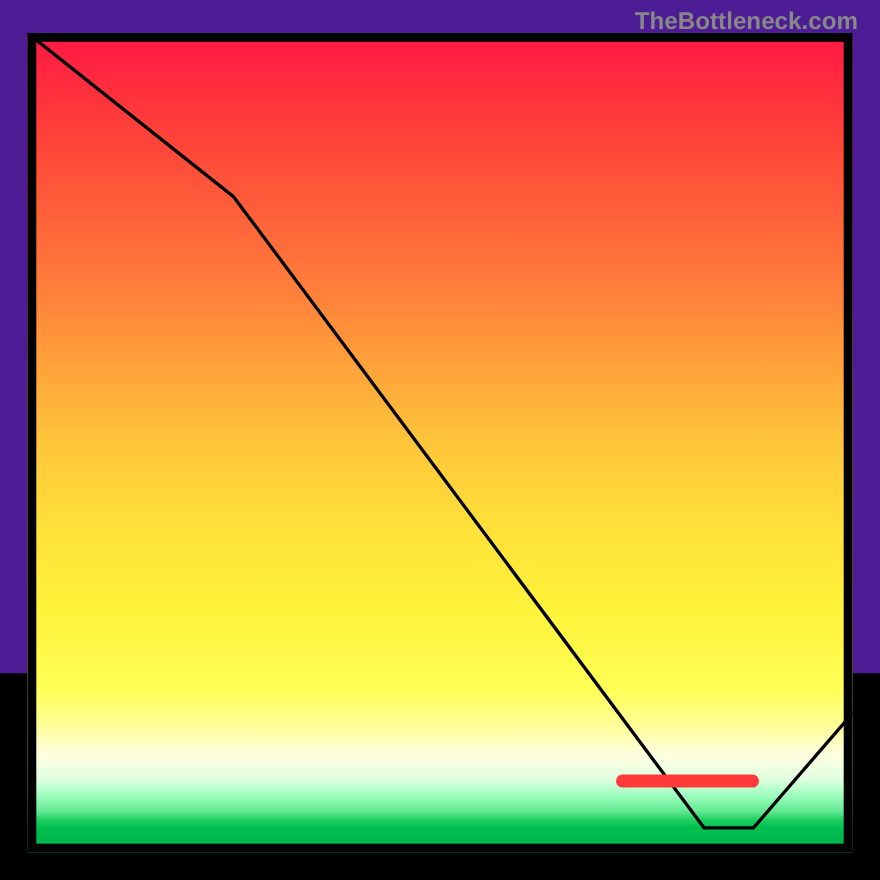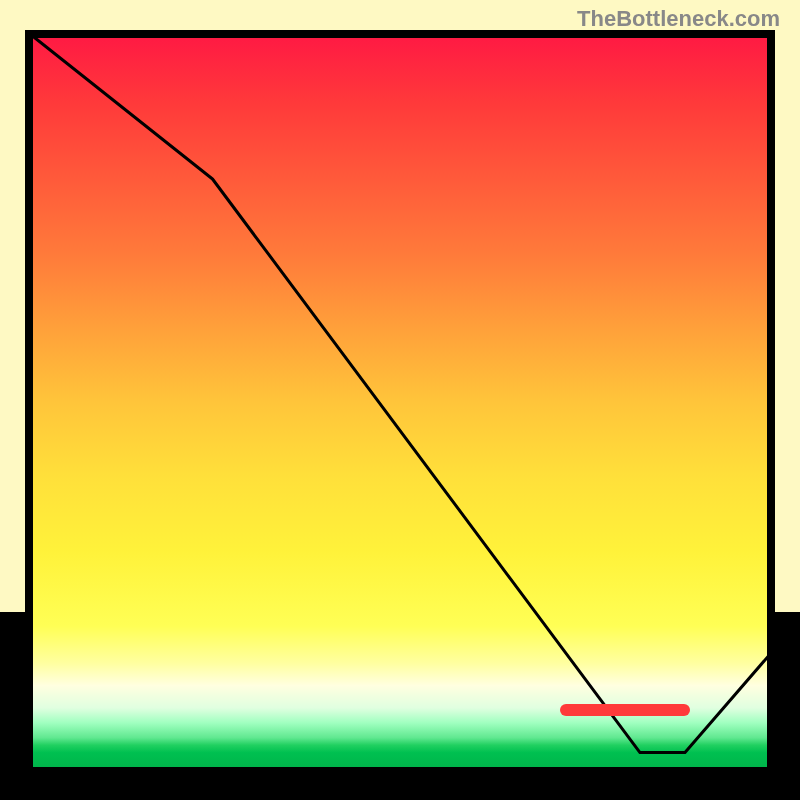--- a/index.html
+++ b/index.html
@@ -1,21 +1,21 @@
 <!DOCTYPE html>
 <html><head>
 <meta charset="utf-8">
 <style>
   * { margin: 0; padding: 0; box-sizing: border-box; }
   html, body { width: 800px; height: 800px; background: #000; overflow: hidden; }
   .container {
     position: relative;
     width: 800px;
     height: 612px;
-    background: #fef9c3;
+    background: #4c1d95;
   }
   .watermark {
     position: absolute;
     top: 6px;
     right: 20px;
     color: #888;
     font-family: Arial, sans-serif;
     font-size: 22px;
     font-weight: bold;
     z-index: 100;

